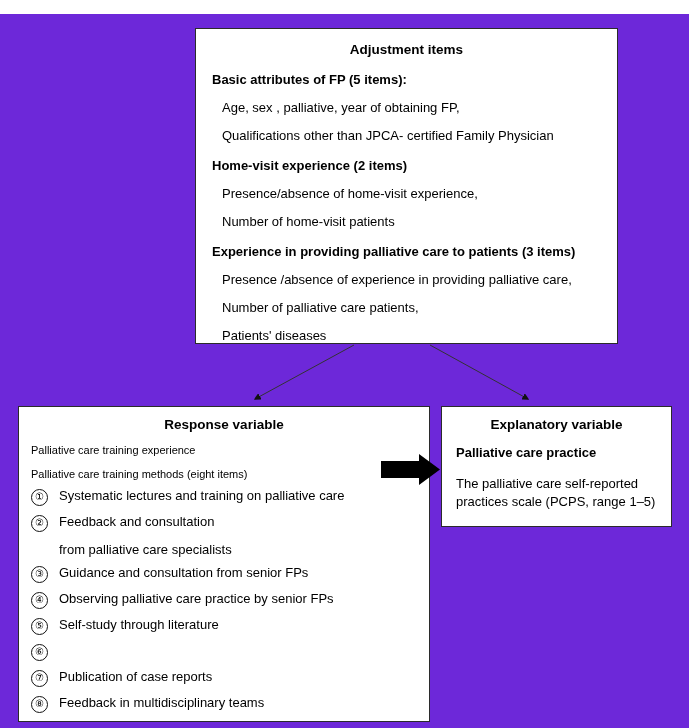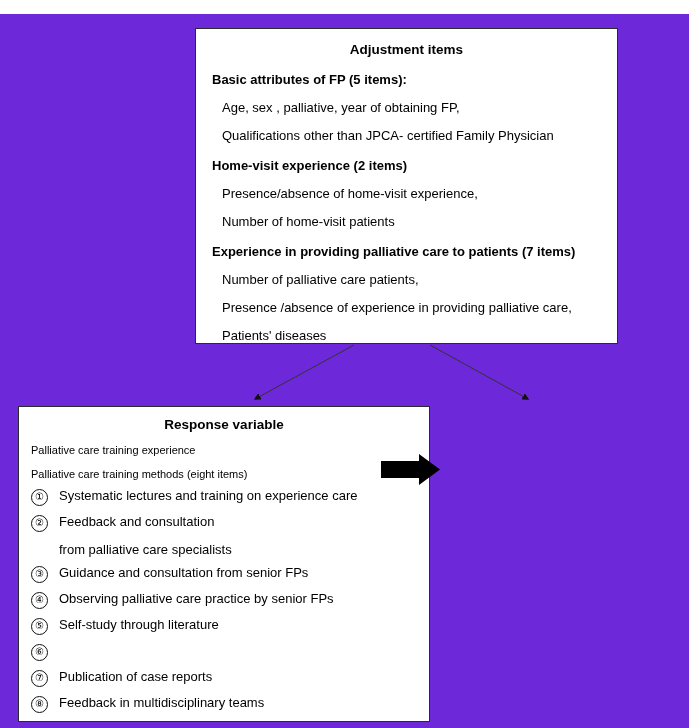--- a/index.html
+++ b/index.html
@@ -148,35 +148,35 @@
     <div class="title">Adjustment items</div>
 
     <div class="group-head">Basic attributes of FP (5 items):</div>
     <div class="sub-item">Age, sex , palliative, year of obtaining FP,</div>
     <div class="sub-item">Qualifications other than JPCA- certified Family Physician</div>
 
     <div class="group-head">Home-visit experience (2 items)</div>
     <div class="sub-item">Presence/absence of home-visit experience,</div>
     <div class="sub-item">Number of home-visit patients</div>
 
-    <div class="group-head">Experience in providing palliative care to patients (7 items)</div>
+    <div class="group-head">Experience in providing palliative care to patients (3 items)</div>
+    <div class="sub-item">Presence /absence of experience in providing palliative care,</div>
     <div class="sub-item">Number of palliative care patients,</div>
-    <div class="sub-item">Presence /absence of experience in providing palliative care,</div>
     <div class="sub-item">Patients' diseases</div>
   </div>
 
   <div class="box" id="left-box">
     <div class="title">Response variable</div>
     <div class="bold-line">Palliative care training experience</div>
     <div class="bold-line">Palliative care training methods (eight items)</div>
 
     <ul class="num-list">
       <li>
         <span class="circ">①</span>
-        <span class="li-text">Systematic lectures and training on experience care</span>
+        <span class="li-text">Systematic lectures and training on palliative care</span>
       </li>
       <li>
         <span class="circ">②</span>
         <span class="li-text">
           <span>Feedback and consultation</span>
           <span class="cont">from palliative care specialists</span>
         </span>
       </li>
       <li>
         <span class="circ">③</span>
@@ -197,20 +197,25 @@
         <span class="circ">⑦</span>
         <span class="li-text">Publication of case reports</span>
       </li>
       <li>
         <span class="circ">⑧</span>
         <span class="li-text">Feedback in multidisciplinary teams</span>
       </li>
     </ul>
   </div>
 
+  <div class="box" id="right-box">
+    <div class="title">Explanatory variable</div>
+    <div class="bold-line">Palliative care practice</div>
+    <div class="desc">The palliative care self-reported practices scale (PCPS, range 1–5)</div>
+  </div>
 
   <svg id="connectors" viewBox="0 0 689 728">
     <defs>
       <marker id="thin-arrow" viewBox="0 0 10 10" refX="8" refY="5" markerWidth="7" markerHeight="7" orient="auto-start-reverse">
         <path d="M 0 0 L 10 5 L 0 10 z" fill="#111111"></path>
       </marker>
     </defs>
 
     <line x1="354" y1="331" x2="255" y2="385" stroke="#333333" stroke-width="1" marker-end="url(#thin-arrow)"></line>
 

